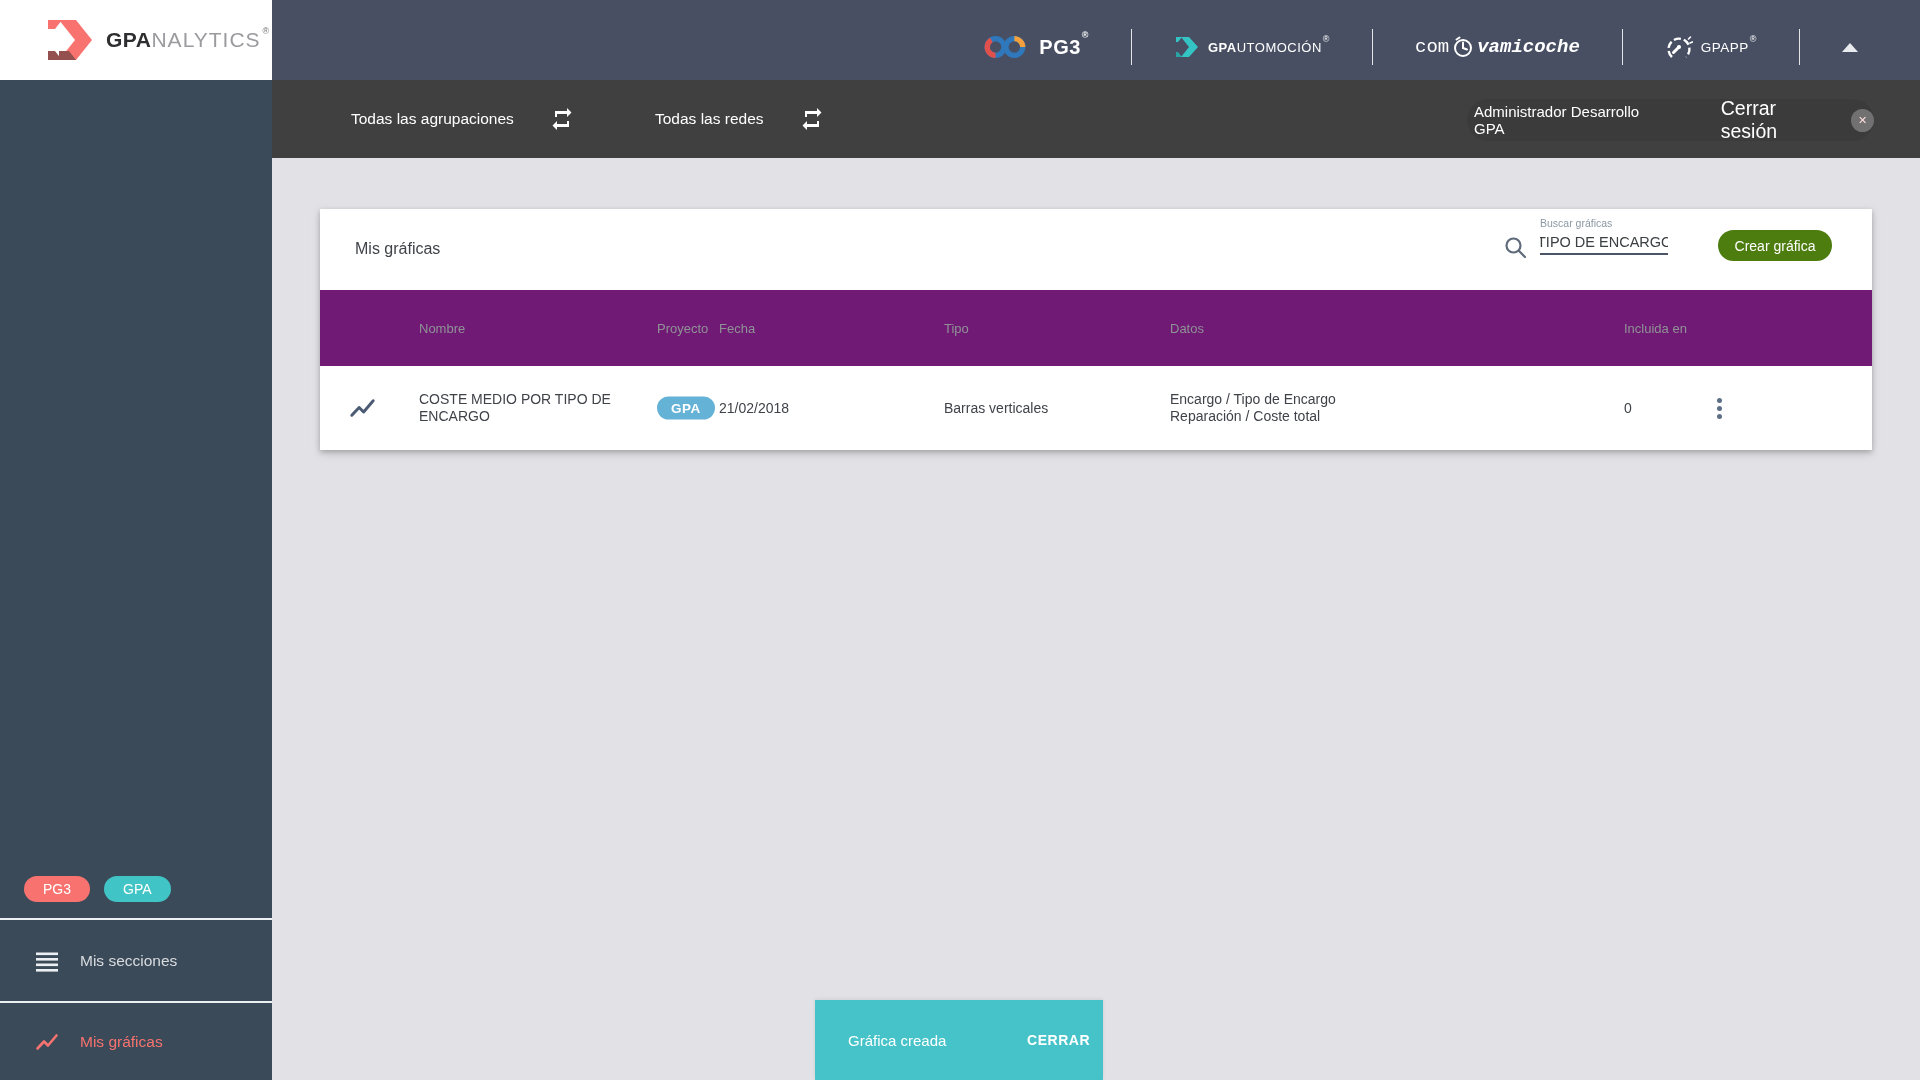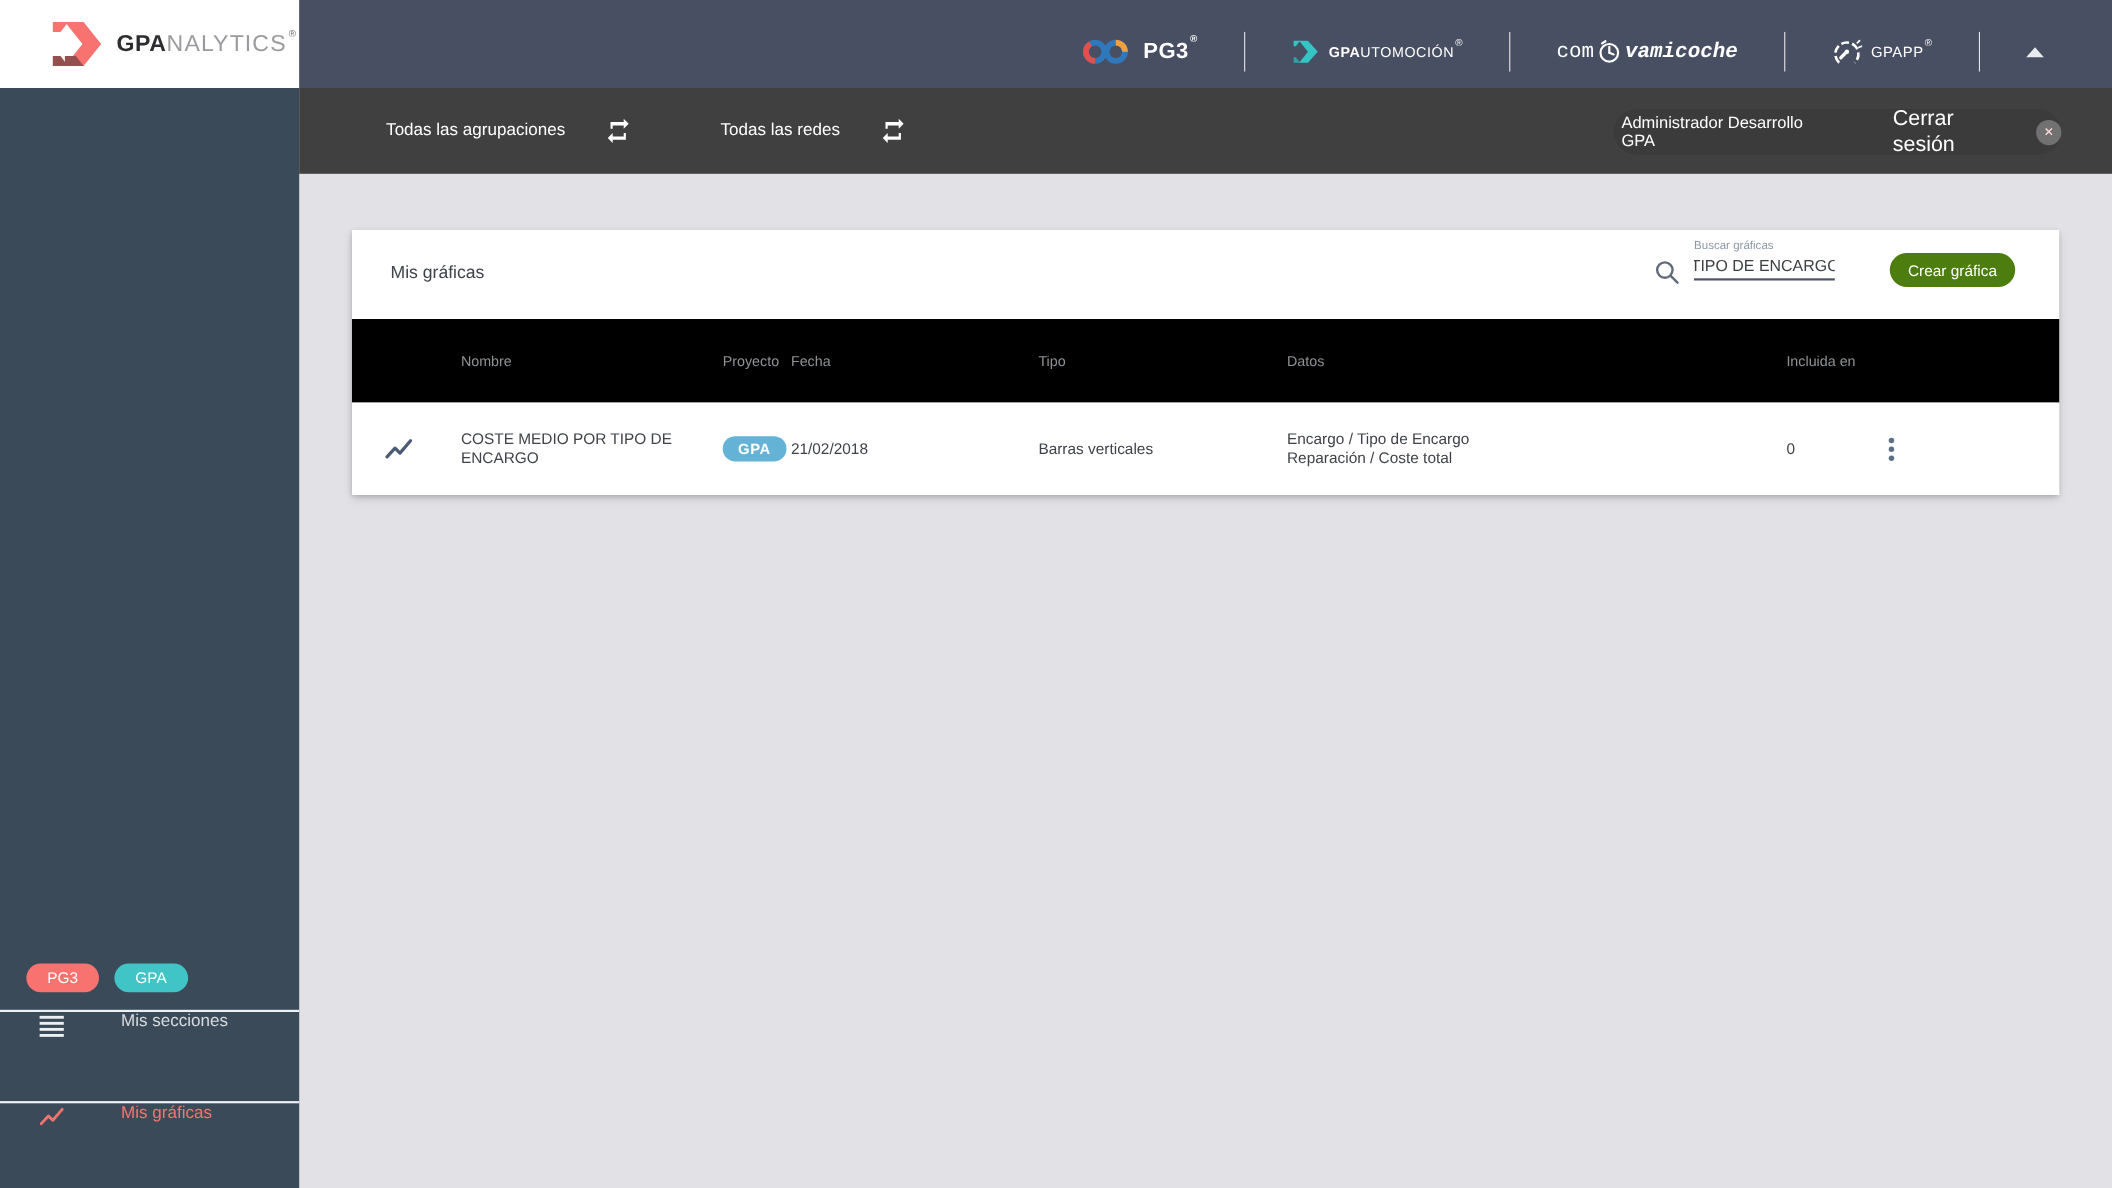--- a/index.html
+++ b/index.html
@@ -16,21 +16,21 @@
   .logo-light { color:#9B9B9F; letter-spacing:1px; }
   .logo-reg { font-size:9px; color:#707074; margin-top:-2px; margin-left:2px; }
 
   .sidebar-badges { position:absolute; left:24px; top:876px; display:flex; gap:14px; }
   .badge-pill { height:26px; border-radius:13px; color:#fff; font-size:14px;
                 display:flex; align-items:center; justify-content:center; padding:0 19px; }
   .badge-pg3 { background:#F8736F; }
   .badge-gpa-teal { background:#41C4C6; }
 
   .side-divider { position:absolute; left:0; width:272px; height:2px; background:#EDF0F2; }
-  .side-item { position:absolute; left:0; width:272px; display:flex; cursor:pointer;gap:30px; }
+  .side-item { position:absolute; left:0; width:272px; display:flex; align-items:center; cursor:pointer; }
   .side-item .side-icon { margin-left:35px; width:24px; height:24px; }
   .side-item .side-label { margin-left:21px; font-size:15.5px; color:#D9DCDF; }
   .side-item.active .side-label { color:#F8736F; }
 
   
   .top-header { position:absolute; left:272px; top:0; width:1648px; height:80px; background:#484F63;
                 display:flex; align-items:center; justify-content:flex-end; padding-right:62px; padding-top:14px; }
   .hlogo { display:flex; align-items:center; color:#fff; }
   .hdivider { width:1px; height:36px; background:rgba(255,255,255,0.85); margin:0 42px; }
   .pg3-text { font-size:20px; font-weight:bold; margin-left:10px; letter-spacing:.5px; }
@@ -63,21 +63,21 @@
   .card-title { position:absolute; left:35px; top:31px; font-size:16px; color:#3F4349; }
   .search-icon { position:absolute; left:1183px; top:26px; width:26px; height:26px; }
   .search-field { position:absolute; left:1220px; top:8px; width:128px; }
   .search-label { font-size:10.5px; color:#8C98A4; display:block; }
   .search-value { display:block; margin-top:5px; font-size:14.5px; color:#3C4043; white-space:nowrap; overflow:hidden; width:128px; }
   .search-underline { margin-top:3px; width:128px; height:2px; background:#4A5568; }
   .create-btn { position:absolute; left:1398px; top:21px; width:114px; height:31px; border:none; border-radius:16px;
                 background:#4d7c0f; color:#fff; font-size:14px; font-family:"Liberation Sans", sans-serif; cursor:pointer; }
 
   
-  .thead { position:absolute; left:0; top:81px; width:1552px; height:76px; background:#000000; }
+  .thead { position:absolute; left:0; top:81px; width:1552px; height:76px; background:#701a75; }
   .th { position:absolute; top:50%; transform:translateY(-50%); font-size:13px; color:#8F9296; white-space:nowrap; }
   .trow { position:absolute; left:0; top:157px; width:1552px; height:84px; background:#ffffff; }
   .td { position:absolute; top:50%; transform:translateY(-50%); font-size:14px; color:#3F4349; }
   .col-icon { left:29px; }
   .col-nombre { left:99px; }
   .col-proyecto { left:325px;margin-left:12px; }
   .col-fecha { left:399px; }
   .col-tipo { left:624px; }
   .col-datos { left:850px; }
   .col-incluida { left:1304px; }
@@ -257,14 +257,18 @@
       </div>
       <div class="td col-incluida">0</div>
       <div class="td col-kebab kebab">
           <i></i>
           <i></i>
           <i></i>
         </div>
     </div>
   </div>
 
+  <div class="toast">
+    <span class="toast-msg">Gráfica creada</span>
+    <span class="toast-action">CERRAR</span>
+  </div>
 
 </div>
 
 </body></html>

